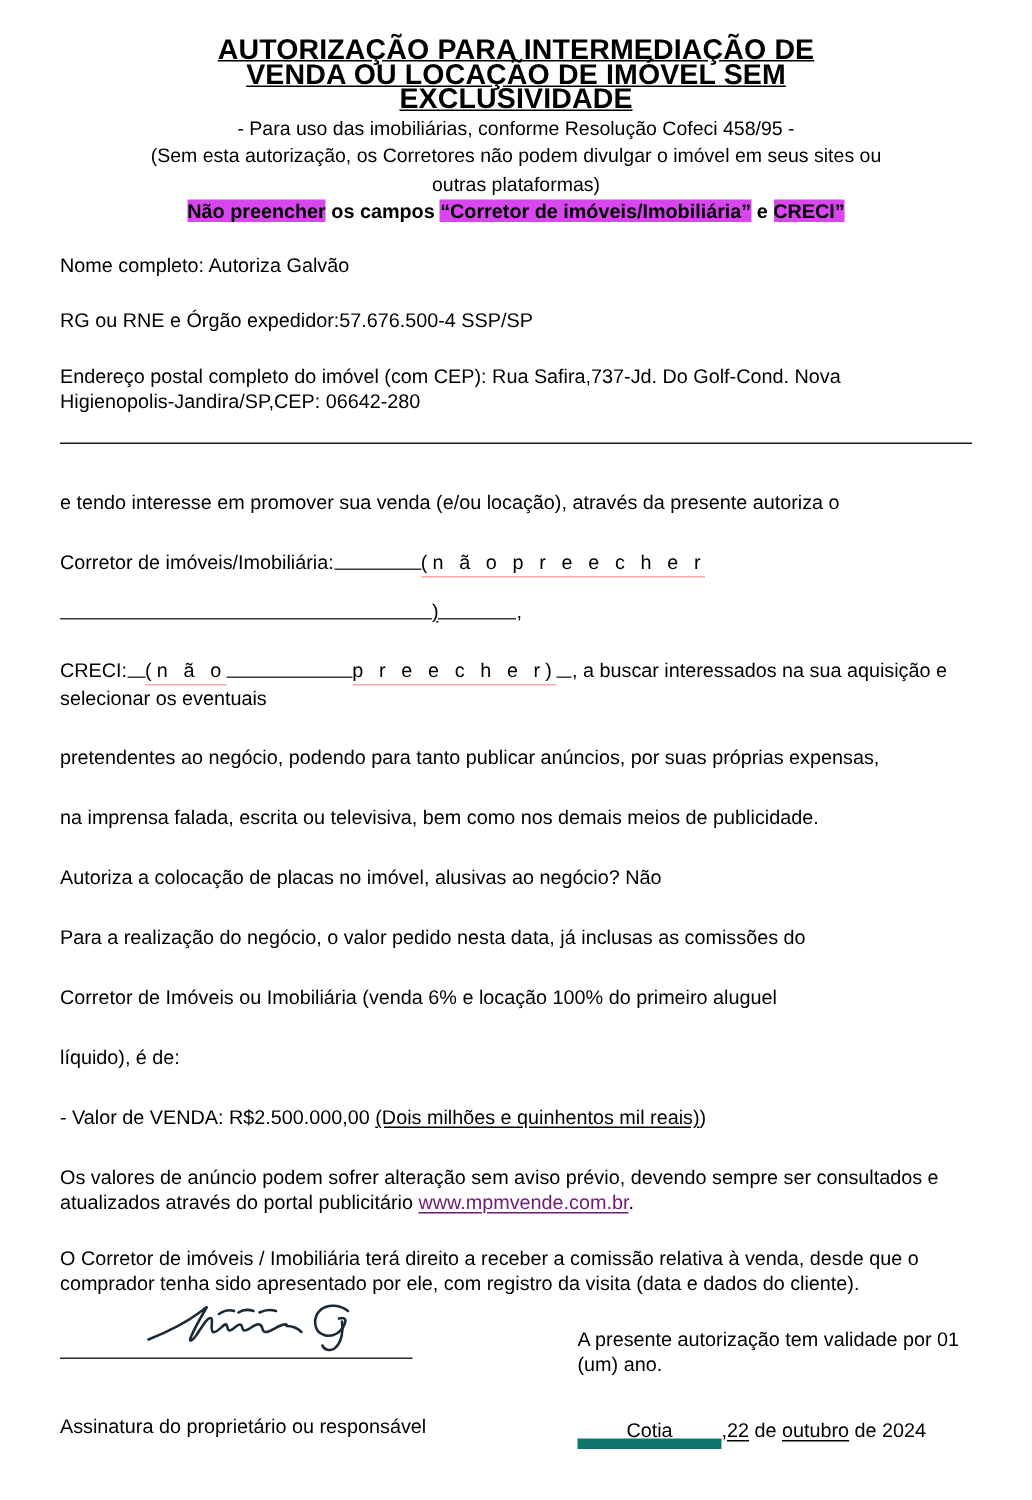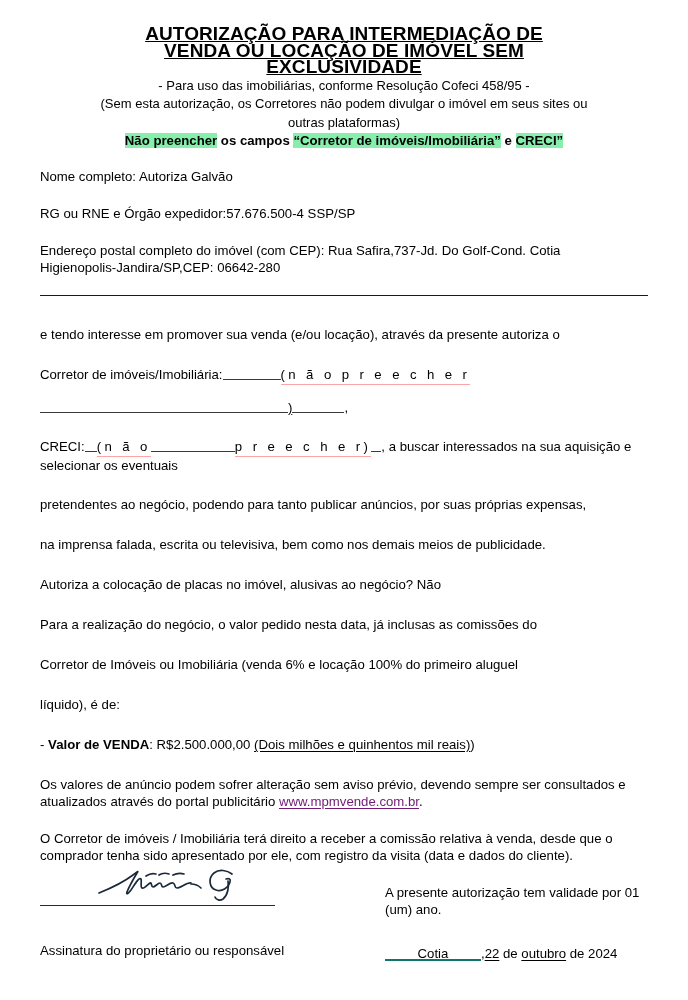--- a/index.html
+++ b/index.html
@@ -50,21 +50,21 @@
 
   
   .notice {
     text-align: center;
     font-size: 13.2px;
     font-weight: bold;
     line-height: 18px;
     margin-top: 1px;
   }
   .hl {
-    background: #86efac;
+    background: #d946ef;
   }
 
   
   .fields {
     margin-top: 18px;
     font-size: 13.2px;
     line-height: 17px;
   }
   .field-row {
     margin-bottom: 20px;
@@ -119,21 +119,21 @@
 
   .creci-line {
     margin-bottom: 22px;
   }
 
   
   .val-line {
     margin-bottom: 24px;
   }
   .val-line b {
-    font-weight: bold;
+    font-weight: normal;
   }
   .u-solid {
     text-decoration: underline;
     text-underline-offset: 2px;
   }
   .link {
     color: #701a75;
     text-decoration: underline;
     text-underline-offset: 1.5px;
   }
@@ -161,21 +161,21 @@
     display: inline-block;
     border-bottom: 1px solid #2a2a2a;
     width: 96px;
     height: 14px;
     vertical-align: baseline;
     margin-bottom: -1px;
   }
   .date-blank.city {
     width: 96px;
     text-align: center;
-    border-bottom: 2px solid #0f766e;
+    border-bottom: 7px solid #0f766e;
   }
   .tiny-u {
     text-decoration: underline;
     text-underline-offset: 2px;
     margin-top: 24px;
   }
 
   
   .sig-area {
     position: absolute;
@@ -217,21 +217,21 @@
     </div>
 
     <div class="notice"><span class="hl">Não preencher</span><span> os campos </span><span class="hl">“Corretor de imóveis/Imobiliária”</span><span> e </span><span class="hl">CRECI”</span></div>
   </div>
 
   <div class="fields">
     <div class="field-row"><span>Nome completo:</span> <span>Autoriza Galvão</span></div>
 
     <div class="field-row"><span>RG ou RNE e Órgão expedidor:</span><span>57.676.500-4 SSP/SP</span></div>
 
-    <div class="field-row addr"><span>Endereço postal completo do imóvel (com CEP):</span> <span>Rua Safira,737-Jd. Do Golf-Cond. Cotia</span> <span>Higienopolis-Jandira/SP,CEP: 06642-280</span></div>
+    <div class="field-row addr"><span>Endereço postal completo do imóvel (com CEP):</span> <span>Rua Safira,737-Jd. Do Golf-Cond. Nova</span> <span>Higienopolis-Jandira/SP,CEP: 06642-280</span></div>
   </div>
 
   <hr class="divider">
 
   <div class="body-block">
 
     <div class="p-loose">e tendo interesse em promover sua venda (e/ou locação), através da presente autoriza o</div>
 
     <div><span>Corretor de imóveis/Imobiliária:</span><span class="ul-run" style="width:58px"></span><span class="spaced"><span>(</span><span>n ã o   p r e e c h e r</span></span></div>
 

